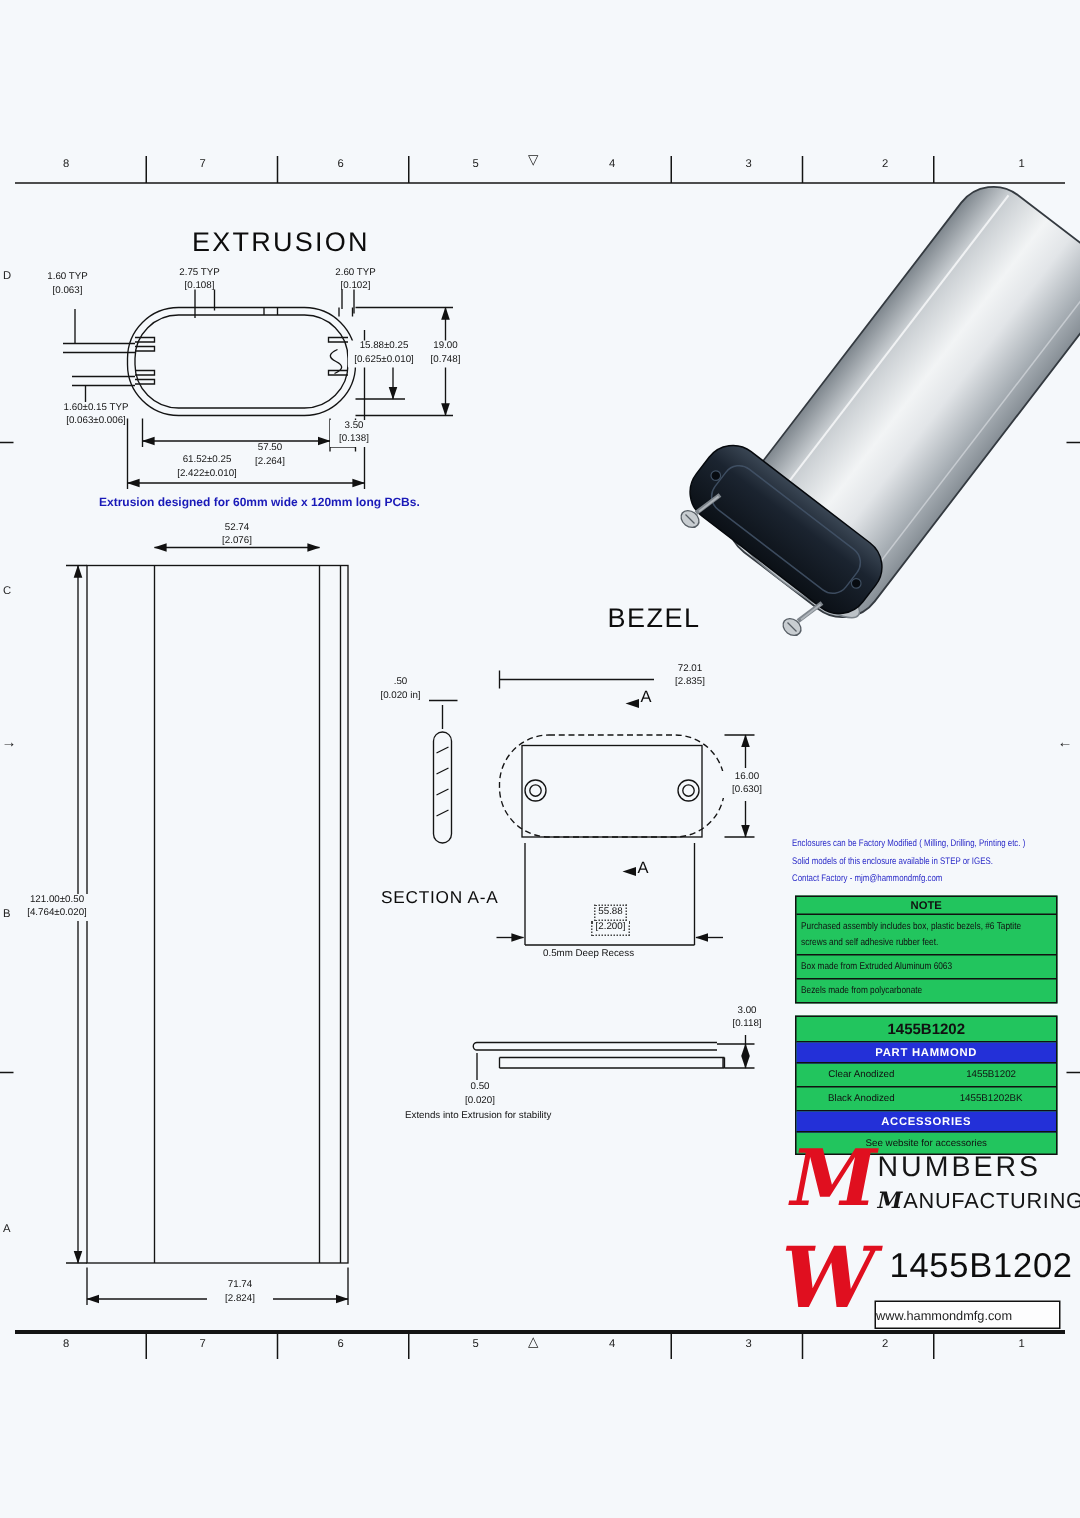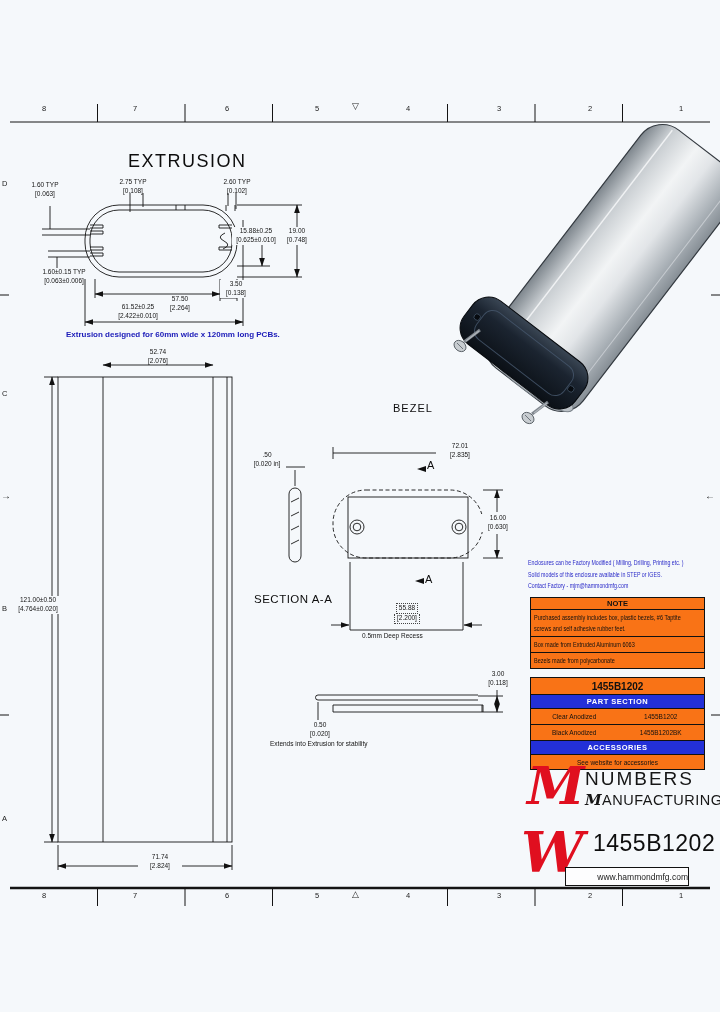--- a/index.html
+++ b/index.html
@@ -10,39 +10,39 @@
        font-size:6.5px;line-height:1.35;text-align:center;white-space:nowrap;color:#141414}
   .mask{background:#f5f8fb}
   .refdim span:first-child{border:1px dotted #444;padding:0 2px;background:#f5f8fb}
   .refdim span:last-child{border:1px dotted #444;border-top:none;padding:0 2px;background:#f5f8fb}
   .title{position:absolute;color:#0d0d0d;white-space:nowrap}
   .rl{position:absolute;font-size:7.5px;color:#222;white-space:nowrap}
   .note-blue{position:absolute;color:#1a1ab8;font-weight:bold;font-size:8px;white-space:nowrap}
   .tnote{position:absolute;font-size:6.5px;color:#141414;white-space:nowrap}
   .fnote{position:absolute;color:#2a2ac8;font-size:6.4px;line-height:11.5px}
   .fnote div{white-space:nowrap;transform:scaleX(0.82);transform-origin:left}
-  .box{position:absolute;border:1px solid #111;background:#f97316;box-sizing:border-box}
+  .box{position:absolute;border:1px solid #111;background:#22c55e;box-sizing:border-box}
   .nt-hdr{font-weight:bold;font-size:7.5px;text-align:center;border-bottom:1px solid #111;padding:1px 0}
   .nt-row{font-size:6.5px;padding:2px 3px;border-bottom:1px solid #111;line-height:11px}
   .nt-row.last{border-bottom:none}
   .cond{white-space:nowrap;transform:scaleX(0.85);transform-origin:left}
   .pt-title{font-weight:bold;font-size:10px;text-align:center;padding:3px 0 2px;border-bottom:1px solid #111}
   .pt-band{background:#2330d8;color:#fff;font-weight:bold;font-size:7.5px;letter-spacing:0.5px;
            text-align:center;padding:2px 0;border-bottom:1px solid #111}
   .pt-row{display:flex;font-size:6.5px;border-bottom:1px solid #111}
   .pt-row span{flex:1;text-align:center;padding:4px 0}
   .pt-note{font-size:6.5px;text-align:center;padding:4px 0 3px}
   .logo-m{position:absolute;left:527px;top:760px;font:italic bold 52px "DejaVu Serif",serif;color:#e00f1f;line-height:1}
   .logo-w{position:absolute;left:521px;top:824px;font:italic bold 56px "DejaVu Serif",serif;color:#e00f1f;line-height:1}
   .brand-1{position:absolute;left:585px;top:768px;font-size:19px;letter-spacing:2px;color:#161616;white-space:nowrap}
   .brand-2{position:absolute;left:585px;top:791px;font-size:14.5px;letter-spacing:0.5px;color:#161616;white-space:nowrap}
   .brand-2 .it{font:italic bold 15px "DejaVu Serif",serif}
   .big-pn{position:absolute;left:593px;top:830px;font-size:23px;color:#0d0d0d;letter-spacing:0.5px}
-  .site-box{position:absolute;left:565px;top:867px;width:122px;height:17px;border:1px solid #111;
-            display:flex;align-items:center;justify-content:flex-end;font-size:8.5px;color:#222;background:#fdfdfe}
+  .site-box{position:absolute;left:583px;top:867px;width:122px;height:17px;border:1px solid #111;
+            display:flex;align-items:center;justify-content:flex-start;font-size:8.5px;color:#222;background:#fdfdfe}
 </style>
 </head>
 <body>
 
 <div class="sheet">
 
   <svg class="art" width="720" height="1012" viewBox="0 0 720 1012">
     <defs>
       <marker id="arr" viewBox="0 0 10 10" refX="9" refY="5" markerWidth="10" markerHeight="10" orient="auto-start-reverse">
           <path d="M0,1.8 L9.5,5 L0,8.2 z" fill="#111"></path>
@@ -184,21 +184,21 @@
   <span class="rl" style="left:352px;top:889px;font-size:9px">△</span>
 
   <span class="rl" style="left:2px;top:179px">D</span>
   <span class="rl" style="left:2px;top:389px">C</span>
   <span class="rl" style="left:2px;top:604px">B</span>
   <span class="rl" style="left:2px;top:814px">A</span>
   <span class="rl" style="left:1px;top:490px;font-size:10px">→</span>
   <span class="rl" style="left:705px;top:490px;font-size:10px">←</span>
 
   <div class="title" style="left:128px;top:151px;font-size:18px;letter-spacing:1.5px">EXTRUSION</div>
-  <div class="title" style="left:393px;top:402px;font-size:11px;letter-spacing:1px">BEZEL</div>
+  <div class="title" style="left:405px;top:402px;font-size:18px;letter-spacing:1px">BEZEL</div>
   <div class="title" style="left:254px;top:593px;font-size:11.5px;letter-spacing:0.5px">SECTION  A-A</div>
   <div class="title" style="left:427px;top:459px;font-size:11px">A</div>
   <div class="title" style="left:425px;top:573px;font-size:11px">A</div>
 
   <div class="dim" style="left:22px;top:181px;width:46px">
     <span>1.60  TYP</span>
       <span>[0.063]</span>
     </div>
   <div class="dim" style="left:112px;top:178px;width:42px">
     <span>2.75  TYP</span>
@@ -292,21 +292,21 @@
     <div class="nt-row">
       <div class="cond">Box made from Extruded Aluminum 6063</div>
       </div>
     <div class="nt-row last">
       <div class="cond">Bezels made from polycarbonate</div>
       </div>
   </div>
 
   <div class="box" style="left:530px;top:677px;width:175px">
     <div class="pt-title">1455B1202</div>
-    <div class="pt-band">PART SECTION</div>
+    <div class="pt-band">PART HAMMOND</div>
     <div class="pt-row">
       <span>Clear Anodized</span>
         <span>1455B1202</span>
       </div>
     <div class="pt-row">
       <span>Black Anodized</span>
         <span>1455B1202BK</span>
       </div>
     <div class="pt-band">ACCESSORIES</div>
     <div class="pt-note">See website for accessories</div>

